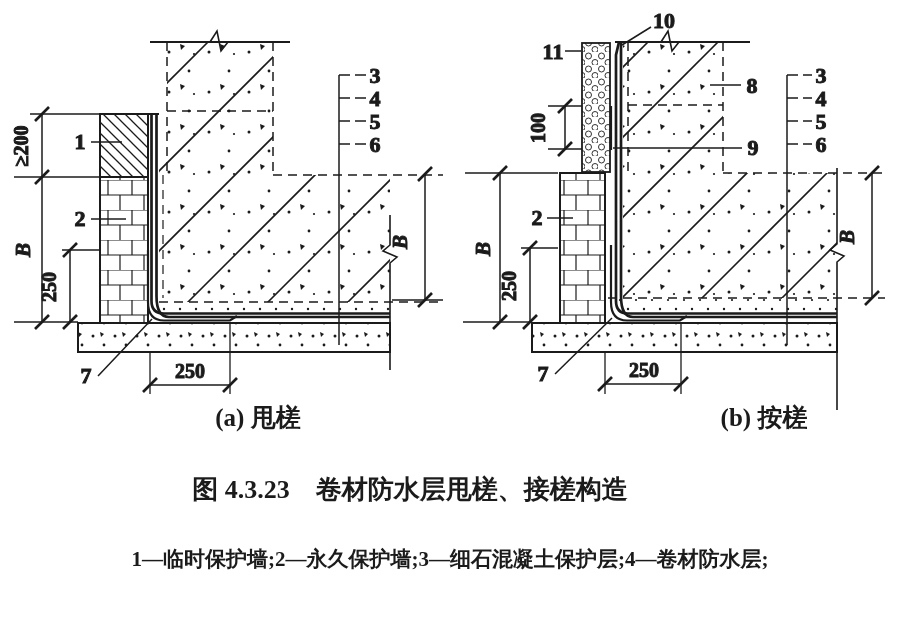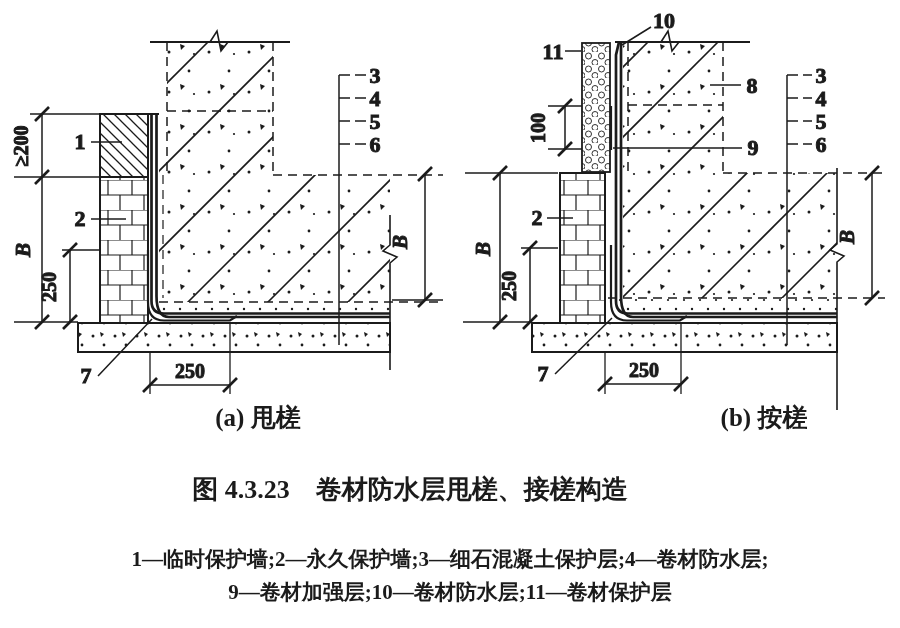--- a/index.html
+++ b/index.html
@@ -266,16 +266,15 @@
     </g>
 
     <text class="cap" x="764" y="426">(b) 按槎</text>
   </g>
 </svg>
 
 <div class="fig-title">图 4.3.23　卷材防水层甩槎、接槎构造</div>
 
 <div class="legend">
   <div class="legend-line">1—临时保护墙;2—永久保护墙;3—细石混凝土保护层;4—卷材防水层;</div>
-  <div class="legend-line">9—卷材加强层;10—卷材防水层;11—卷材保护层</div>
 </div>
 
 </div>
 
 </body></html>

